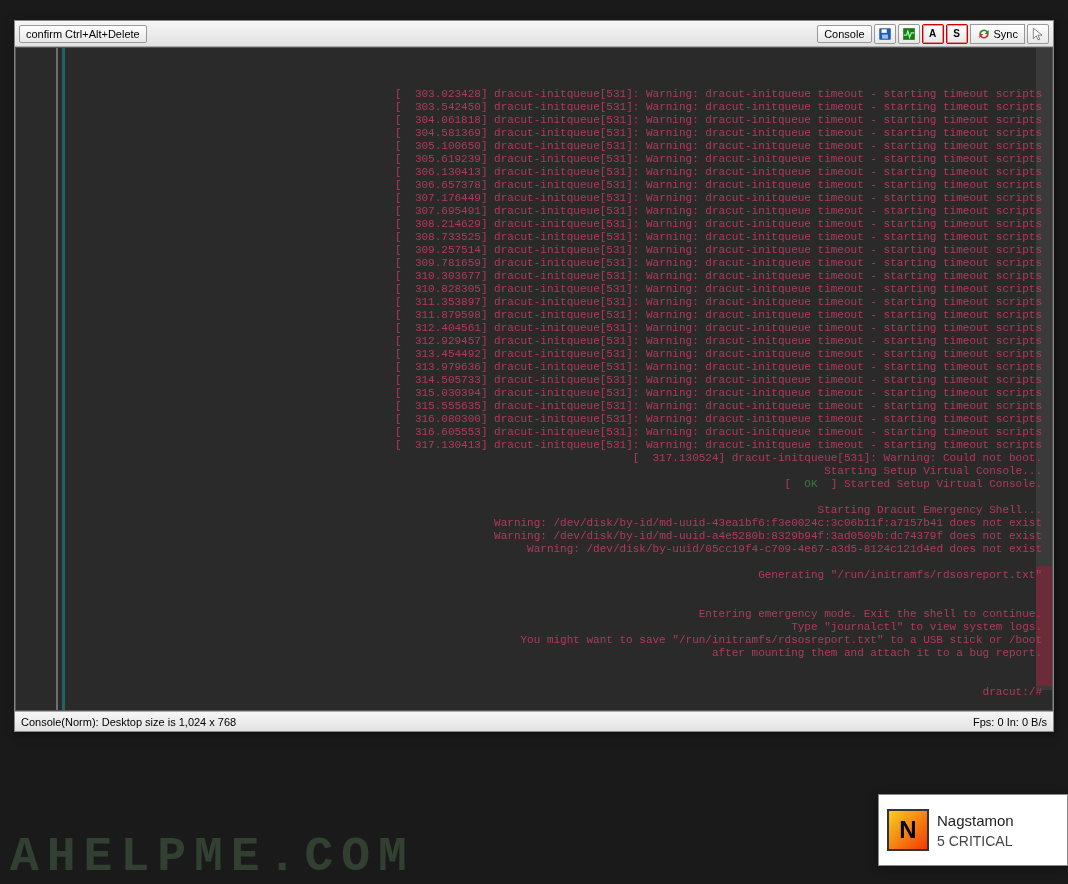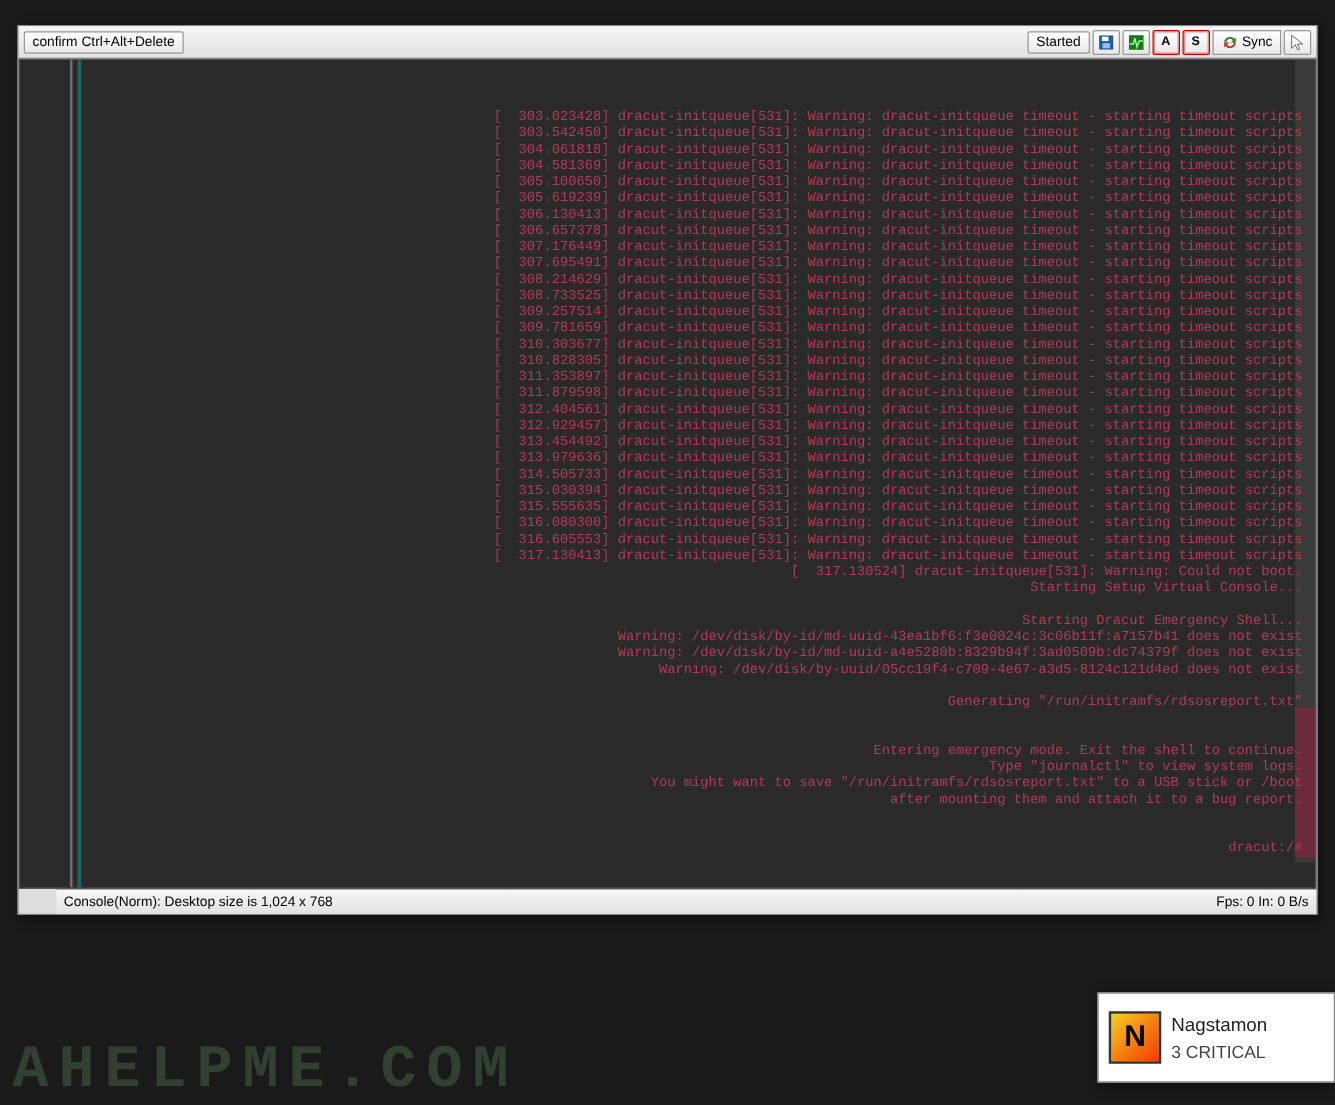--- a/index.html
+++ b/index.html
@@ -135,21 +135,20 @@
   }
   .statusbar {
     height: 20px;
     background: linear-gradient(#f6f6f6, #e2e2e2);
     border-top: 1px solid #aaa;
     display: flex;
     align-items: center;
     padding: 0 6px;
     font-size: 11px;
     justify-content: space-between;
-    margin-left: 30px;
   }
   .nagstamon {
     position: absolute;
     right: 0px;
     bottom: 18px;
     width: 190px;
     height: 72px;
     background: #fff;
     border: 1px solid #888;
     box-shadow: 0 2px 10px rgba(0,0,0,0.4);
@@ -181,21 +180,21 @@
 </head>
 <body>
 
 <div class="watermark">AHELPME.COM</div>
 
 <div class="viewer-window">
 
   <div class="toolbar">
     <button class="btn">confirm Ctrl+Alt+Delete</button>
     <div class="spacer"></div>
-    <button class="btn">Started</button>
+    <button class="btn">Console</button>
 
     <div class="iconbtn" title="Save">
       <svg class="floppy" viewBox="0 0 24 24">
         <rect x="3" y="3" width="18" height="18" fill="#1e5fb4" stroke="#0b3a78"></rect>
         <rect x="6" y="4" width="9" height="6" fill="#fff"></rect>
         <rect x="7" y="13" width="10" height="7" fill="#9cc1ec"></rect>
       </svg>
     </div>
 
     <div class="iconbtn">
@@ -256,21 +255,21 @@
 [  313.454492] dracut-initqueue[531]: Warning: dracut-initqueue timeout - starting timeout scripts
 [  313.979636] dracut-initqueue[531]: Warning: dracut-initqueue timeout - starting timeout scripts
 [  314.505733] dracut-initqueue[531]: Warning: dracut-initqueue timeout - starting timeout scripts
 [  315.030394] dracut-initqueue[531]: Warning: dracut-initqueue timeout - starting timeout scripts
 [  315.555635] dracut-initqueue[531]: Warning: dracut-initqueue timeout - starting timeout scripts
 [  316.080300] dracut-initqueue[531]: Warning: dracut-initqueue timeout - starting timeout scripts
 [  316.605553] dracut-initqueue[531]: Warning: dracut-initqueue timeout - starting timeout scripts
 [  317.130413] dracut-initqueue[531]: Warning: dracut-initqueue timeout - starting timeout scripts
 [  317.130524] dracut-initqueue[531]: Warning: Could not boot.
          Starting Setup Virtual Console...
-<span>
+<span class="line">[  <span class="ok-green">OK</span>  ] Started Setup Virtual Console.</span><span>
          Starting Dracut Emergency Shell...
 Warning: /dev/disk/by-id/md-uuid-43ea1bf6:f3e0024c:3c06b11f:a7157b41 does not exist
 Warning: /dev/disk/by-id/md-uuid-a4e5280b:8329b94f:3ad0509b:dc74379f does not exist
 Warning: /dev/disk/by-uuid/05cc19f4-c709-4e67-a3d5-8124c121d4ed does not exist
 
 Generating "/run/initramfs/rdsosreport.txt"
 
 
 Entering emergency mode. Exit the shell to continue.
 Type "journalctl" to view system logs.
@@ -284,15 +283,15 @@
   <div class="statusbar">
     <span>Console(Norm): Desktop size is 1,024 x 768</span>
     <span>Fps: 0 In: 0 B/s</span>
   </div>
 </div>
 
 <div class="nagstamon">
   <div class="nag-icon">N</div>
   <div class="nag-text">
     <div class="nag-title">Nagstamon</div>
-    <div class="nag-critical">3 CRITICAL</div>
+    <div class="nag-critical">5 CRITICAL</div>
   </div>
 </div>
 
 </body></html>

